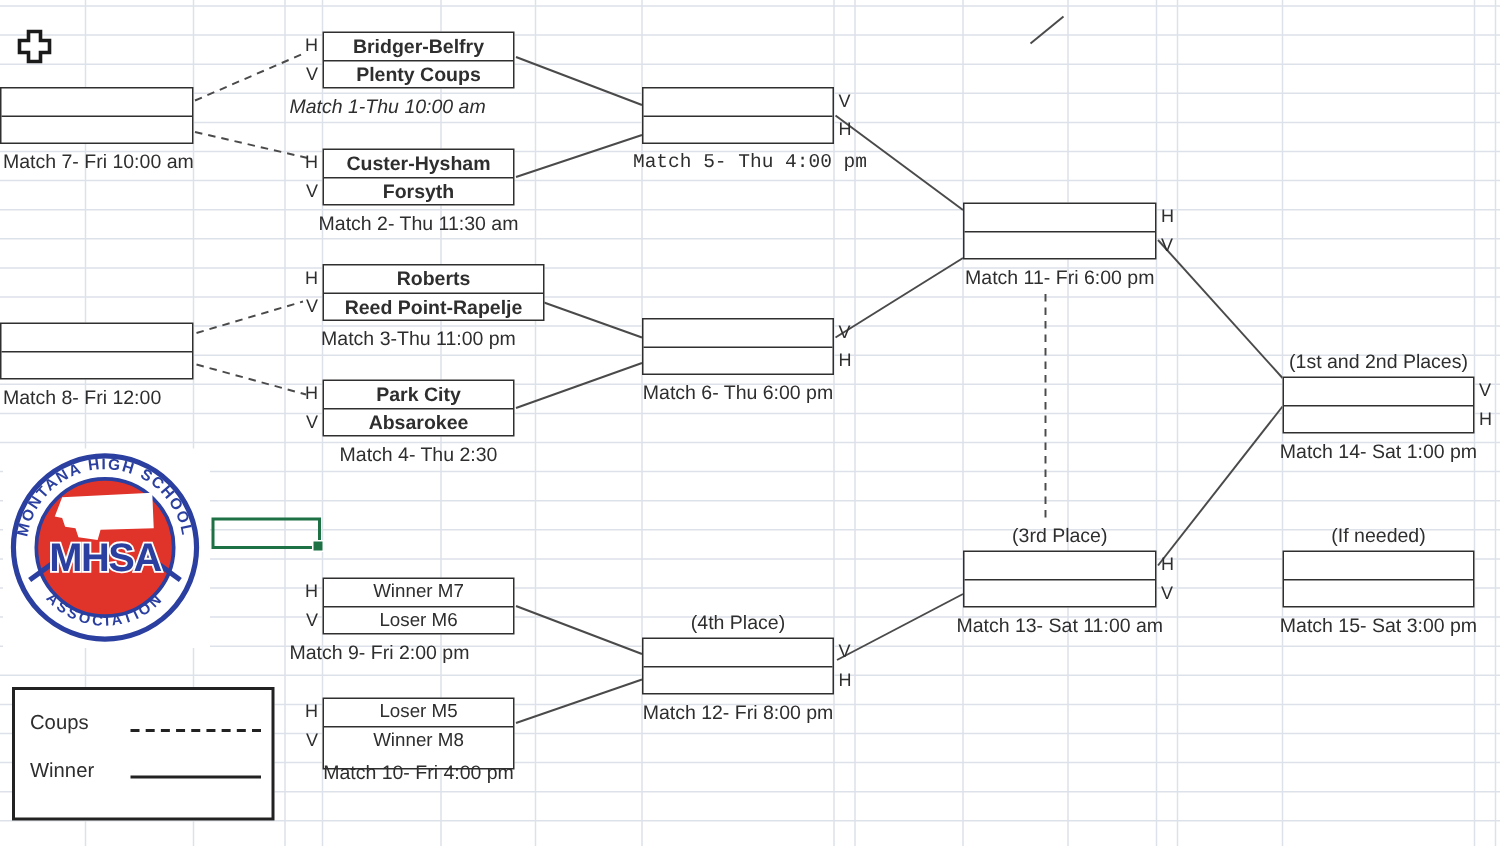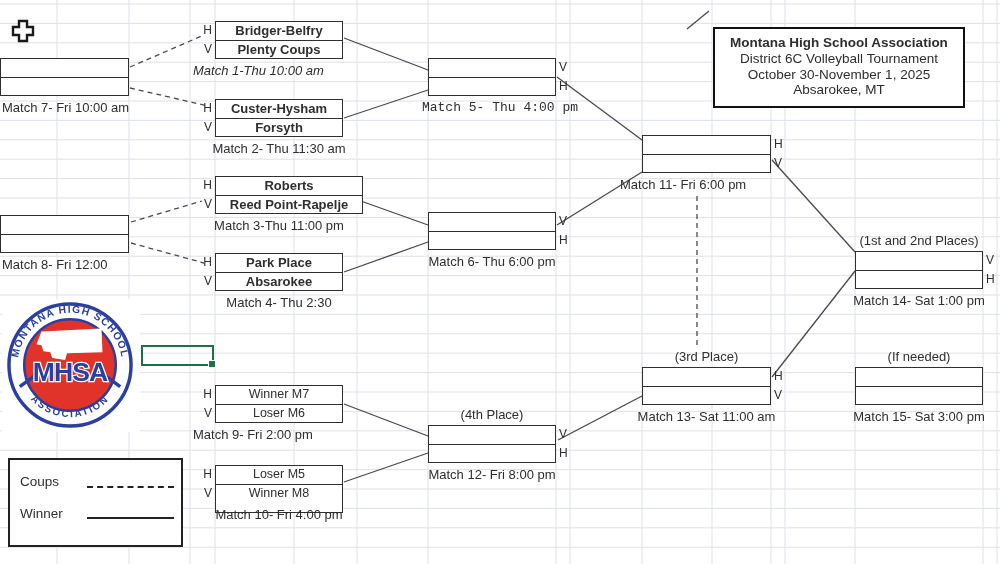--- a/index.html
+++ b/index.html
@@ -125,21 +125,21 @@
       <span class="hv" style="left: 197px; top: 101px; width: 15px; text-align: right;">H</span>
       <span class="hv" style="left: 197px; top: 120px; width: 15px; text-align: right;">V</span>
       <div class="mbox" style="left: 215px; top: 176px; width: 148px; height: 38px;">
         <div class="mrow bold">Roberts</div>
         <div class="mrow sep bold">Reed Point-Rapelje</div>
       </div>
       <div class="caption" style="left: 193px; top: 218px; width: 172px; text-align: center;">Match 3-Thu 11:00 pm</div>
       <span class="hv" style="left: 197px; top: 178px; width: 15px; text-align: right;">H</span>
       <span class="hv" style="left: 197px; top: 197px; width: 15px; text-align: right;">V</span>
       <div class="mbox" style="left: 215px; top: 253px; width: 128px; height: 38px;">
-        <div class="mrow bold">Park Place</div>
+        <div class="mrow bold">Park City</div>
         <div class="mrow sep bold">Absarokee</div>
       </div>
       <div class="caption" style="left: 193px; top: 295px; width: 172px; text-align: center;">Match 4- Thu 2:30</div>
       <span class="hv" style="left: 197px; top: 255px; width: 15px; text-align: right;">H</span>
       <span class="hv" style="left: 197px; top: 274px; width: 15px; text-align: right;">V</span>
       <div class="mbox" style="left: 428px; top: 58px; width: 128px; height: 38px;">
         <div class="mrow"></div>
         <div class="mrow sep"></div>
       </div>
       <div class="caption" style="left: 406px; top: 100px; width: 172px; text-align: right; font-family: Liberation Mono, monospace;">Match 5- Thu 4:00 pm</div>
@@ -173,21 +173,21 @@
         <div class="mrow">Loser M5</div>
         <div class="mrow sep">Winner M8</div>
       </div>
       <div class="caption" style="left: 193px; top: 507px; width: 172px; text-align: center;">Match 10- Fri 4:00 pm</div>
       <span class="hv" style="left: 197px; top: 467px; width: 15px; text-align: right;">H</span>
       <span class="hv" style="left: 197px; top: 486px; width: 15px; text-align: right;">V</span>
       <div class="mbox" style="left: 642px; top: 135px; width: 129px; height: 38px;">
         <div class="mrow"></div>
         <div class="mrow sep"></div>
       </div>
-      <div class="caption" style="left: 620px; top: 177px; width: 173px; text-align: left;">Match 11- Fri 6:00 pm</div>
+      <div class="caption" style="left: 620px; top: 177px; width: 173px; text-align: center;">Match 11- Fri 6:00 pm</div>
       <span class="hv" style="left: 774px; top: 137px; width: 16px; text-align: left;">H</span>
       <span class="hv" style="left: 774px; top: 156px; width: 16px; text-align: left;">V</span>
       <div class="mbox" style="left: 428px; top: 425px; width: 128px; height: 38px;">
         <div class="mrow"></div>
         <div class="mrow sep"></div>
       </div>
       <div class="caption" style="left: 406px; top: 467px; width: 172px; text-align: center;">Match 12- Fri 8:00 pm</div>
       <div class="note" style="left: 406px; top: 407px; width: 172px;">(4th Place)</div>
       <span class="hv" style="left: 559px; top: 427px; width: 16px; text-align: left;">V</span>
       <span class="hv" style="left: 559px; top: 446px; width: 16px; text-align: left;">H</span>
@@ -208,26 +208,20 @@
       <span class="hv" style="left: 986px; top: 253px; width: 16px; text-align: left;">V</span>
       <span class="hv" style="left: 986px; top: 272px; width: 16px; text-align: left;">H</span>
       <div class="mbox" style="left: 855px; top: 367px; width: 128px; height: 38px;">
         <div class="mrow"></div>
         <div class="mrow sep"></div>
       </div>
       <div class="caption" style="left: 833px; top: 409px; width: 172px; text-align: center;">Match 15- Sat 3:00 pm</div>
       <div class="note" style="left: 833px; top: 349px; width: 172px;">(If needed)</div>
     </div>
 
-  <div class="titlebox">
-    <div>Montana High School Association</div>
-    <div>District 6C Volleyball Tournament</div>
-    <div>October 30-November 1, 2025</div>
-    <div>Absarokee, MT</div>
-  </div>
 
   <div class="logo-bg"></div>
   <svg class="layer" style="left:6px;top:301px" width="128" height="128" viewBox="0 0 130 130">
     <circle cx="65" cy="65" r="62" fill="#fff" stroke="#2a3f9f" stroke-width="3.5"></circle>
     <circle cx="65" cy="65" r="46.5" fill="#e0332a" stroke="#2a3f9f" stroke-width="2.5"></circle>
     <defs>
       <path id="arcTop" d="M 12.8,55.8 A 53,53 0 0 1 117.2,55.8"></path>
       <path id="arcBot" d="M 15.2,83.1 A 53,53 0 0 0 114.8,83.1"></path>
     </defs>
     <text font-size="10.5" font-weight="bold" fill="#2a3f9f" letter-spacing="1.2" font-family="Liberation Sans, sans-serif">

